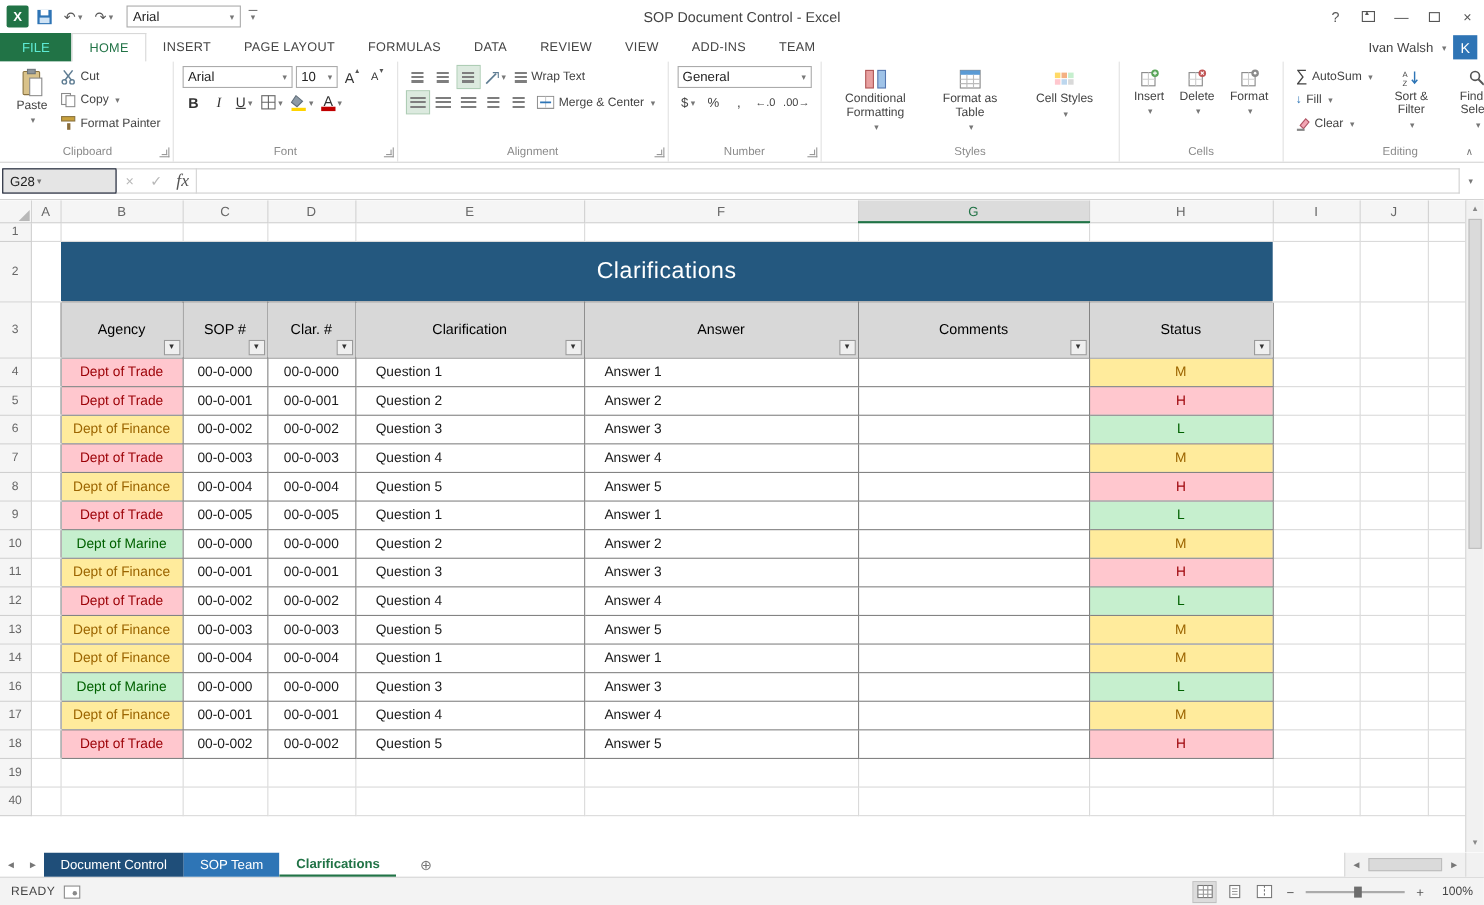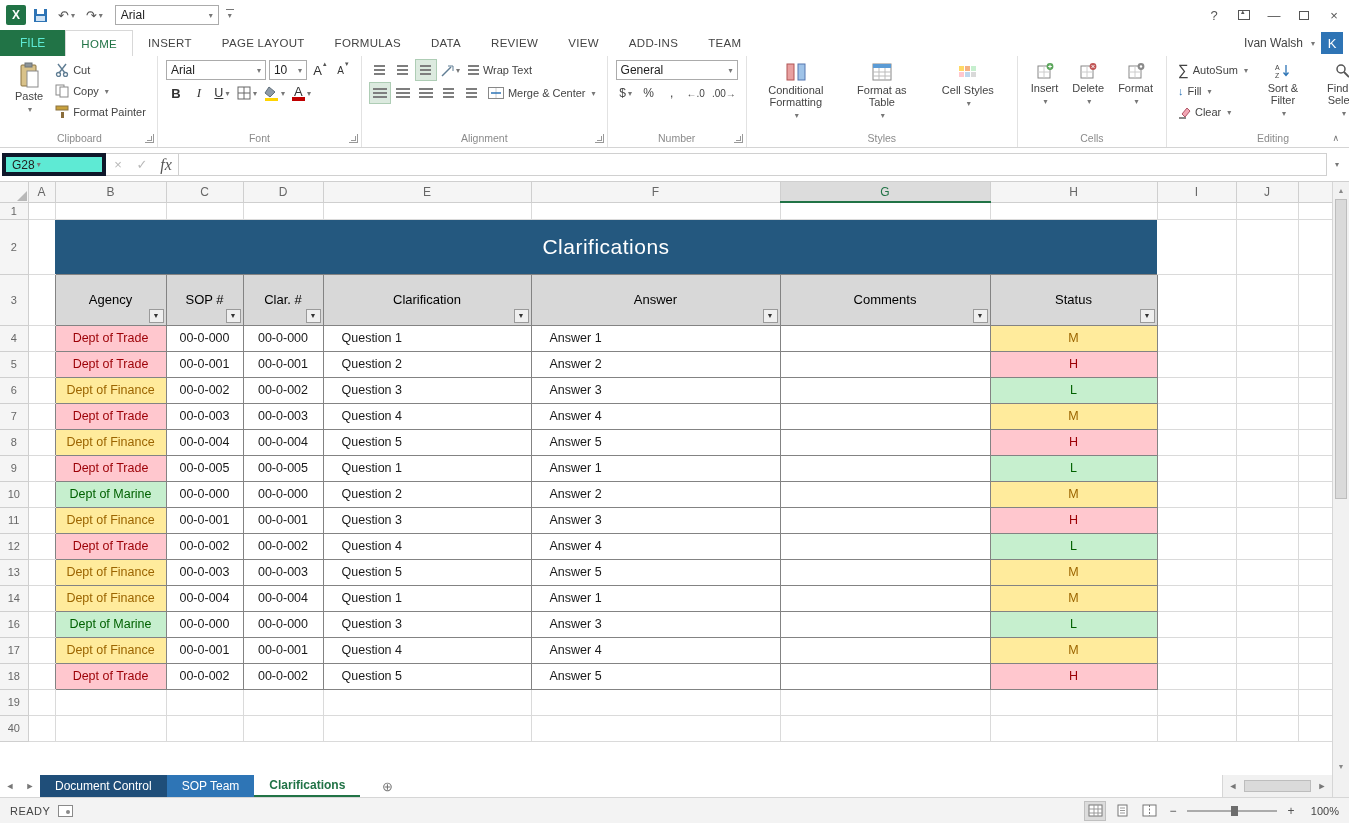--- a/index.html
+++ b/index.html
@@ -55,21 +55,21 @@
 .stripes{width:14px;height:11px;background:repeating-linear-gradient(to bottom,#7e7e7e 0 2px,transparent 2px 4px)}
 .stripes.sm{width:11px}
 .colA{display:flex;flex-direction:column;align-items:center;line-height:11px}
 .bar{width:13px;height:4px}
 .sigma{font-size:15px;color:#444;line-height:14px}
 .collapse{position:absolute;right:10px;bottom:4px;font-size:9px;color:#777}
 .wlbl{width:72px;white-space:normal}
 .wlbl2{width:46px;white-space:normal}
 
 .fbar{height:34px;display:flex;align-items:stretch;border-bottom:1px solid #cfcfcf;background:#fff;padding:5px 2px}
-.nbox{width:104px;border:4px solid #0f172a;display:flex;align-items:center;padding:0 6px;font-size:12px;color:#222;background:#5eead4}
+.nbox{width:104px;border:1px solid #0f172a;display:flex;align-items:center;padding:0 6px;font-size:12px;color:#222;background:#e5e5e5}
 .fxg{display:flex;align-items:center;border:1px solid #d0d0d0;border-left:none}
 .fxb{width:24px;text-align:center;font-size:13px;color:#b8b8b8}
 .fxb.fx{color:#555;font-style:italic;font-family:"Liberation Serif",serif;font-size:16px}
 .finput{flex:1;border:1px solid #d0d0d0;border-left:none;font-family:inherit;font-size:12px;padding:0 6px;outline:none}
 .fexp{width:20px;display:flex;align-items:center;justify-content:center;font-size:8px;color:#777}
 
 .sheet{position:relative;height:593px;background:#fff;overflow:hidden}
 table.grid{border-collapse:collapse;table-layout:fixed}
 .grid th,.grid td{overflow:hidden;white-space:nowrap}
 .corner{background:#f5f5f5;border-right:1px solid #cfcfcf;border-bottom:1px solid #cfcfcf;position:relative}
@@ -114,20 +114,21 @@
 .zbtn{font-size:12px;color:#555;width:14px;text-align:center}
 .ztrack{width:90px;height:2px;background:#ababab;position:relative}
 .znotch{position:absolute;left:50%;top:-3px;width:1px;height:8px;background:#ababab}
 .zthumb{position:absolute;left:44px;top:-4px;width:7px;height:10px;background:#6d6d6d}
 .zlevel{font-size:11px;color:#444;width:34px;text-align:right}
 </style>
 </head>
 <body>
 
 <div class="titlebar">
+  <div class="tb-title">SOP Document Control - Excel</div>
   <div class="qat">
     <span class="xlogo">X</span>
     <span class="qbtn">
         <span class="floppy"></span>
       </span>
     <span class="qbtn">
         <span>↶</span>
         <span class="mini">▾</span>
       </span>
     <span class="qbtn">

